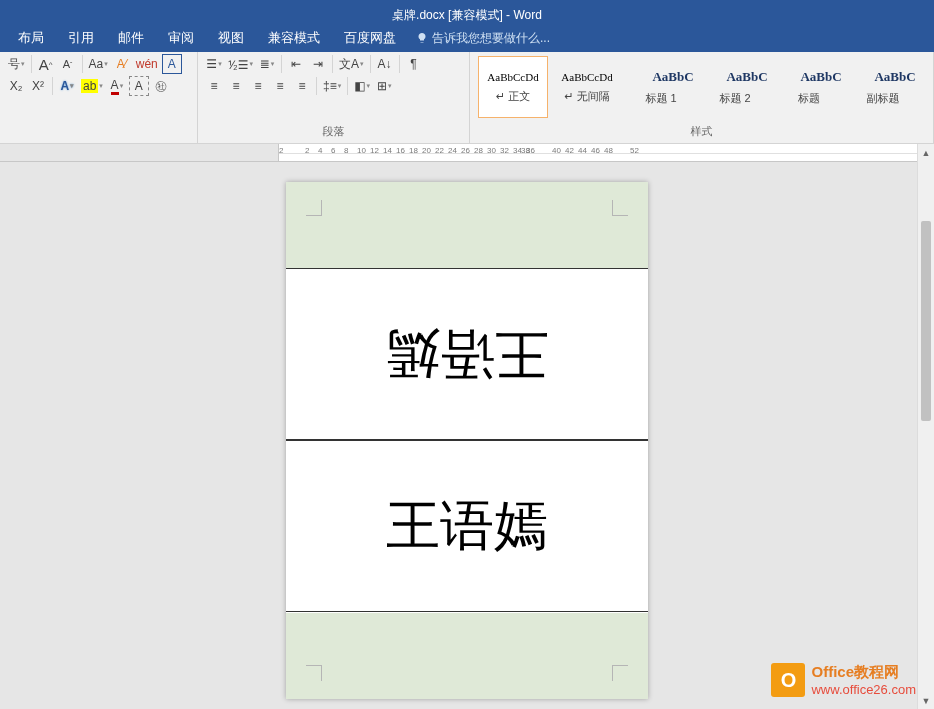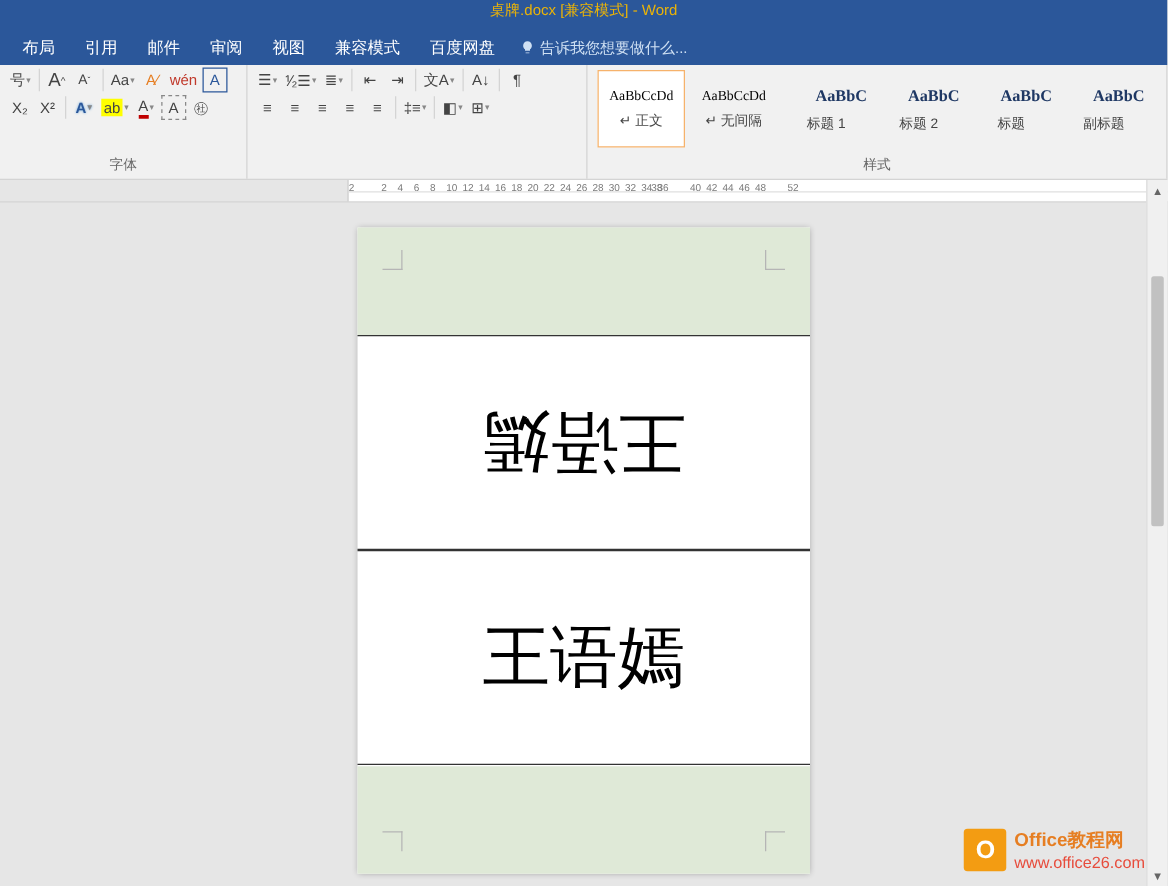--- a/index.html
+++ b/index.html
@@ -1,18 +1,18 @@
 <!DOCTYPE html>
 <html><head>
 <meta charset="utf-8">
 <style>
 * { margin: 0; padding: 0; box-sizing: border-box; font-family: "Microsoft YaHei", sans-serif; }
 body { background: #e6e6e6; width: 934px; height: 709px; overflow: hidden; position: relative; }
 
-.title-bar { background: #2b579a; color: #eab308; height: 24px; display: flex; align-items: flex-start; justify-content: center; font-size: 12px; }
+.title-bar { background: #2b579a; color: #ffffff; height: 24px; display: flex; align-items: flex-end; justify-content: center; font-size: 12px; }
 
 .tab-bar { background: #2b579a; color: #fff; height: 28px; display: flex; align-items: center; padding: 0 6px; font-size: 13px; }
 .tab-bar .tab { padding: 0 12px; cursor: pointer; height: 100%; display: flex; align-items: center; }
 .tell-me { display: flex; align-items: center; margin-left: 8px; color: #cfe0f3; font-size: 12px; gap: 4px; }
 .lightbulb { width: 12px; height: 12px; }
 
 .ribbon { background: #f1f1f1; height: 92px; border-bottom: 1px solid #d4d4d4; display: flex; }
 .rgroup { border-right: 1px solid #d4d4d4; display: flex; flex-direction: column; justify-content: space-between; padding: 2px 6px 0 6px; }
 .rgroup .body { flex: 1; display: flex; flex-direction: column; gap: 2px; }
 .rgroup .row { display: flex; align-items: center; gap: 2px; }
@@ -119,21 +119,20 @@
             <span class="dd">▾</span>
           </div>
         <div class="rbtn">
             <span style="border-bottom:3px solid #c00000">A</span>
             <span class="dd">▾</span>
           </div>
         <div class="rbtn" style="border:1px dashed #888;padding:0 3px">A</div>
         <div class="rbtn">㊓</div>
       </div>
     </div>
-    <div class="label">字体</div>
   </div>
 
   <div class="rgroup" style="width:272px">
     <div class="body">
       <div class="row">
         <div class="rbtn">☰<span class="dd">▾</span></div>
         <div class="rbtn">⅟₂☰<span class="dd">▾</span></div>
         <div class="rbtn">≣<span class="dd">▾</span></div>
         <div class="sep"></div>
         <div class="rbtn">⇤</div>
@@ -151,20 +150,21 @@
         <div class="rbtn">≡</div>
         <div class="rbtn">≡</div>
         <div class="rbtn">≡</div>
         <div class="sep"></div>
         <div class="rbtn">‡≡<span class="dd">▾</span></div>
         <div class="sep"></div>
         <div class="rbtn">◧<span class="dd">▾</span></div>
         <div class="rbtn">⊞<span class="dd">▾</span></div>
       </div>
     </div>
+    <div class="label">段落</div>
   </div>
 
   <div class="rgroup" style="flex:1">
     <div class="body">
       <div class="style-gallery">
         <div class="style-item selected">
           <div class="preview">AaBbCcDd</div>
           <div class="stname">↵ 正文</div>
         </div>
         <div class="style-item">

